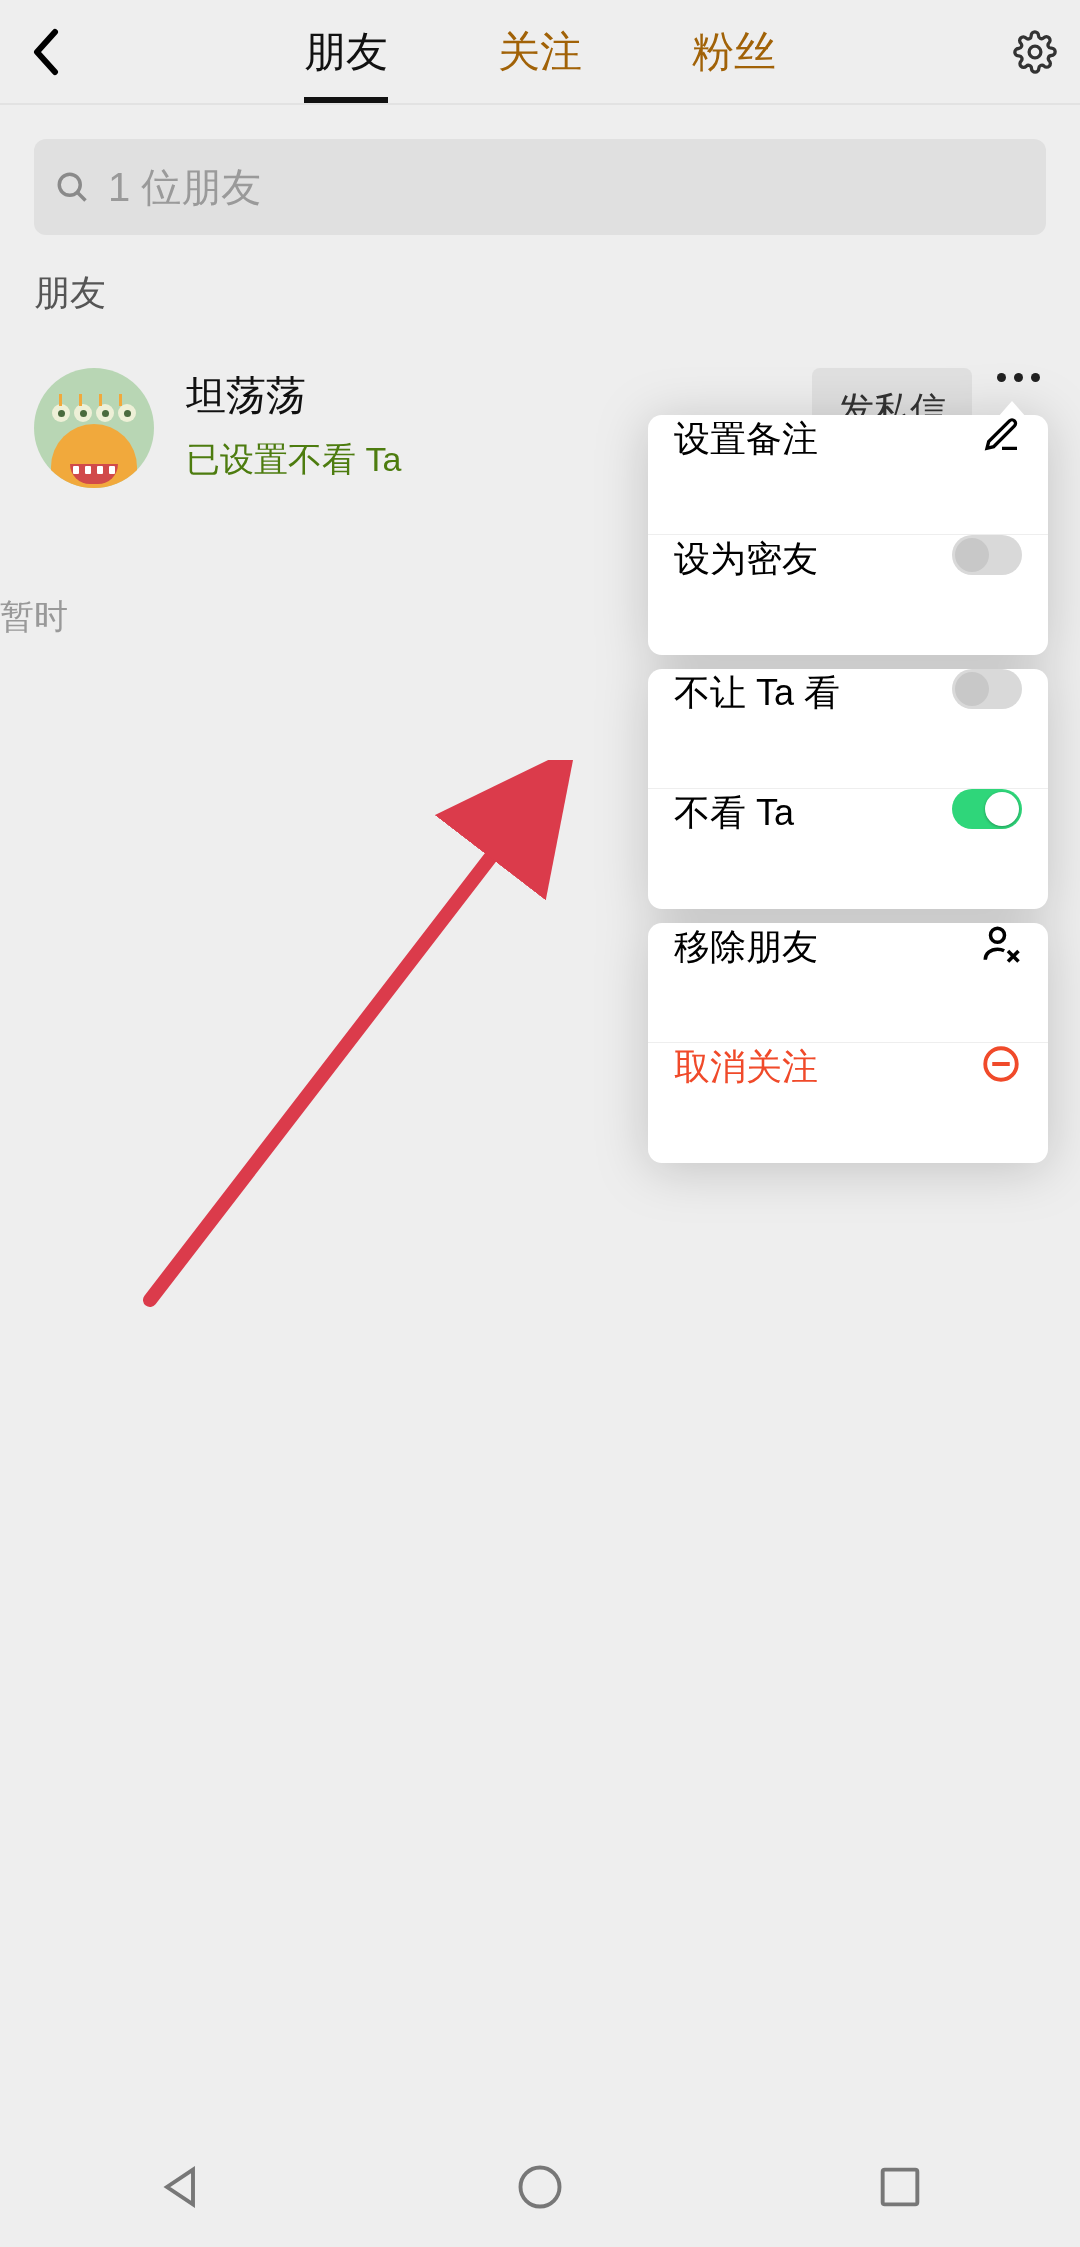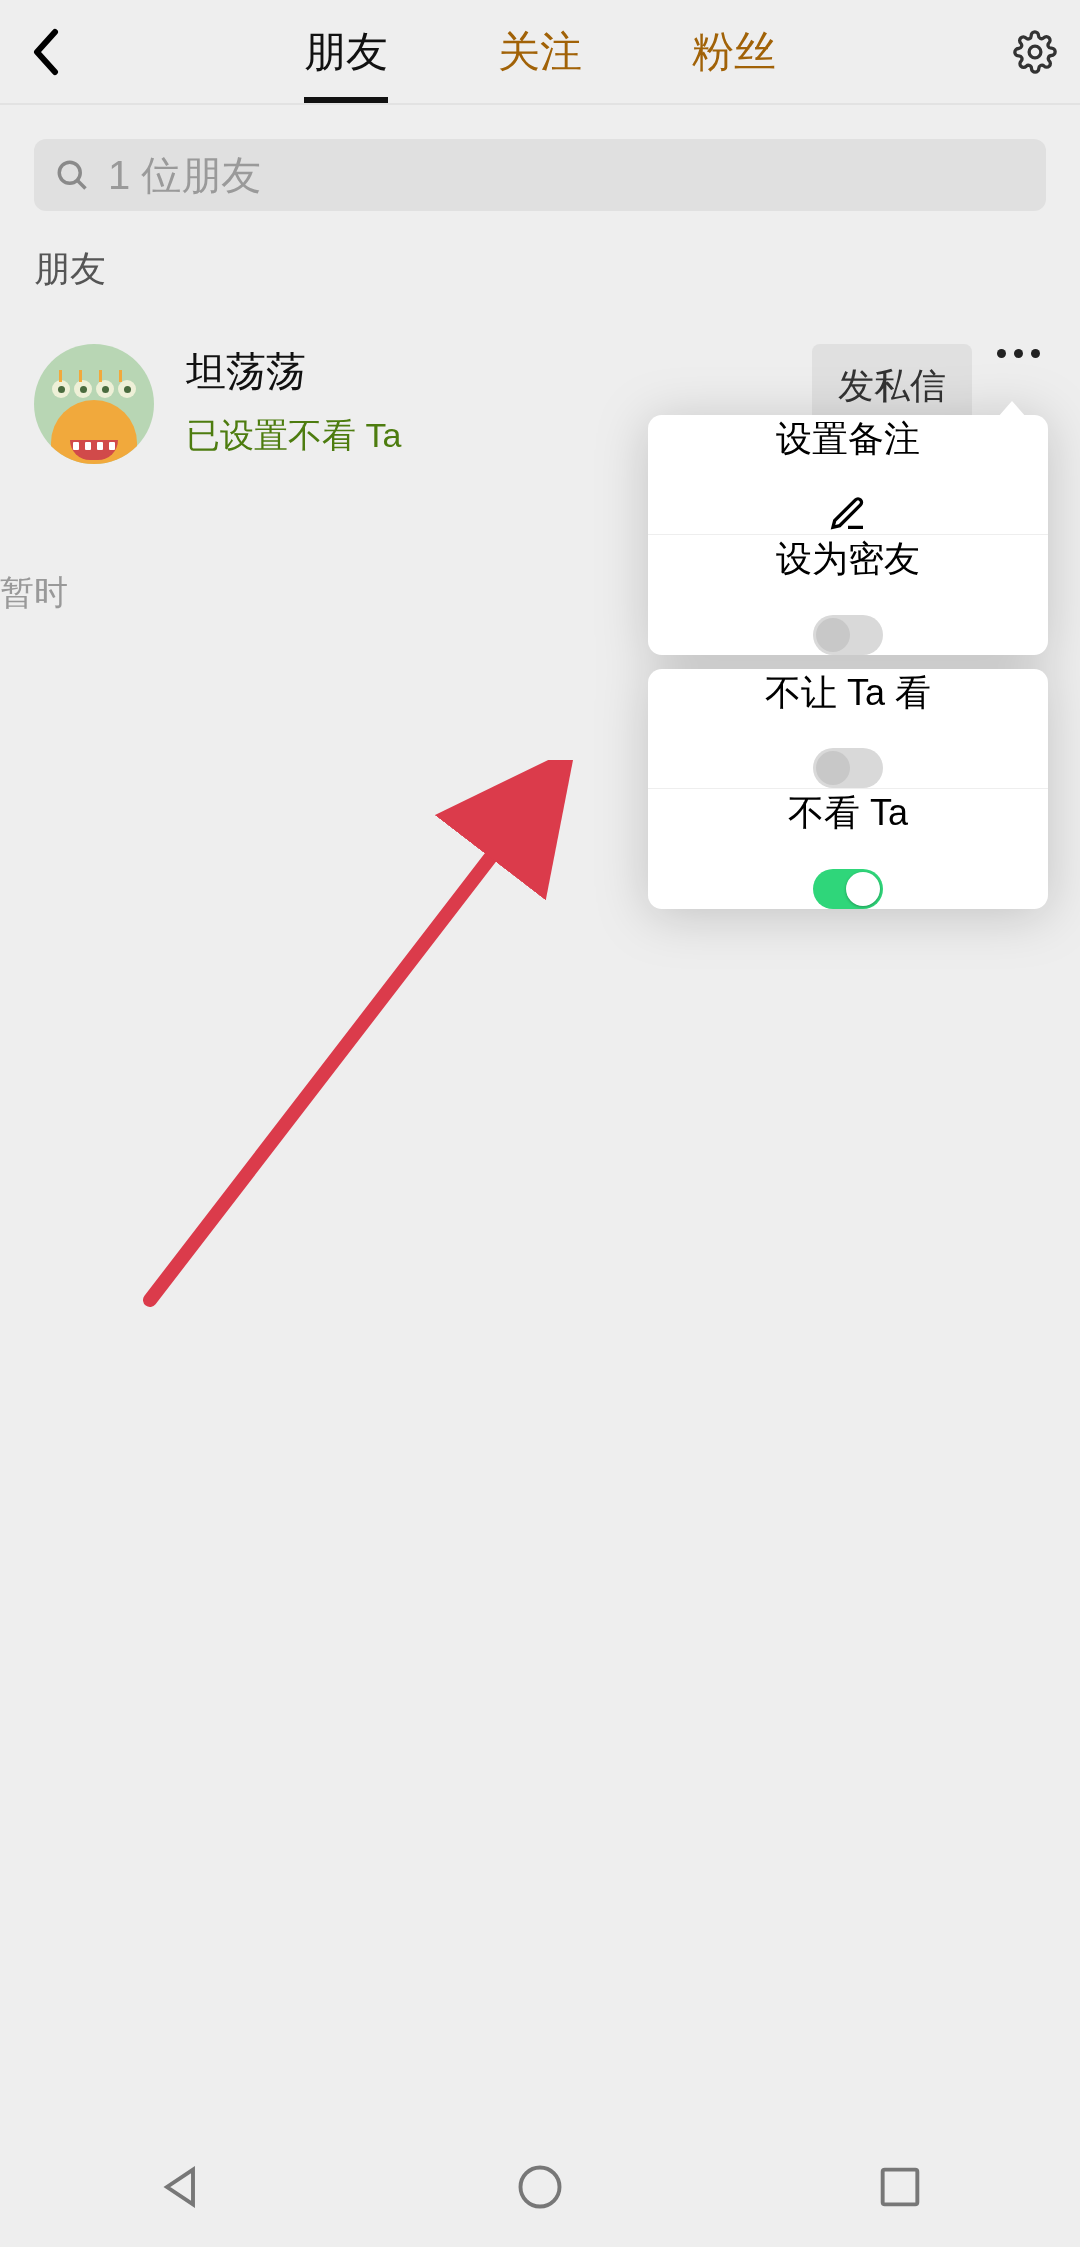--- a/index.html
+++ b/index.html
@@ -9,21 +9,21 @@
   .header { width:100%; height:105px; display:flex; align-items:center; border-bottom:2px solid #e2e2e2; background:#eeeeee; }
   .back { width:90px; display:flex; justify-content:center; align-items:center; font-size:52px; font-weight:300; }
   .tabs { flex:1; display:flex; justify-content:center; gap:110px; align-items:center; height:100%; }
   .tab { font-size:42px; color:#a16207; height:100%; display:flex; align-items:center; position:relative; }
   .tab.active { color:#111; font-weight:500; }
   .tab.active::after { content:""; position:absolute; bottom:0; left:0; right:0; height:6px; background:#111; }
   .gear { width:90px; display:flex; justify-content:center; align-items:center; }
 
   
   .search-wrap { padding:34px; }
-  .search { border-radius:12px; height:72px; display:flex; align-items:center; padding:0 20px; gap:18px; }
+  .search { border-radius:12px; height:96px; display:flex; align-items:center; padding:0 20px; gap:18px; }
   .search, .msg-btn { background:#e0e0e0; }
   .search-ph { font-size:40px; color:#9a9a9a; }
 
   
   .section-label { font-size:36px; color:#555; margin:0 34px 30px; }
 
   
   .item { display:flex; align-items:flex-start; padding:20px 34px 46px; position:relative; }
   .avatar { width:120px; height:120px; border-radius:50%; background:#b8d6b4; position:relative; overflow:hidden; display:flex; justify-content:center; align-items:flex-end; }
   .monster-body { width:86px; height:64px; background:#f1a93c; border-radius:46px 46px 0 0; position:relative; }
@@ -40,21 +40,21 @@
   .more { width:56px; text-align:center; }
   .more span { display:inline-block; width:9px; height:9px; background:#222; border-radius:50%; margin:0 4px; }
 
   
   .hint { text-align:left; font-size:34px; color:#999; margin-top:60px; }
 
   
   .menu { position:absolute; top:415px; right:32px; width:400px; background:transparent; border-radius:14px; z-index:10; filter:drop-shadow(0 6px 26px rgba(0,0,0,.18)); }
   .menu::before { content:""; position:absolute; top:-14px; right:22px; border-left:14px solid transparent; border-right:14px solid transparent; border-bottom:16px solid #fff; }
   .group { background:#fff; border-radius:14px; margin-bottom:14px; overflow:hidden; }
-  .row { height:120px; display:flex; align-items:center; justify-content:space-between; padding:0 26px; border-bottom:1px solid #eee;flex-direction:column; }
+  .row { height:120px; display:flex; justify-content:space-between; padding:0 26px; border-bottom:1px solid #eee; }
   .row:last-child { border-bottom:none; }
   .row-label { font-size:36px; color:#000; font-weight:500; }
   .row.danger .row-label { color:#f04a2a; }
 
   
   .toggle { width:70px; height:40px; border-radius:20px; background:#d9d9d9; position:relative; }
   .toggle.on { background:#2fd67a; }
   .knob { width:34px; height:34px; background:#fff; border-radius:50%; position:absolute; top:3px; left:3px; box-shadow:0 1px 3px rgba(0,0,0,.3); }
   .toggle.off .knob { background:#c8c8c8; left:3px; box-shadow:none; }
   .toggle.on .knob { left:33px; }
@@ -172,20 +172,38 @@
         </div>
     </div>
     <div class="row">
       <span class="row-label">不看 Ta</span>
       <div class="toggle on">
           <div class="knob"></div>
         </div>
     </div>
   </div>
 
+  <div class="group">
+    <div class="row">
+      <span class="row-label">移除朋友</span>
+      <svg width="42" height="42" viewBox="0 0 24 24" fill="none" stroke="#000" stroke-width="2">
+        <circle cx="10" cy="7" r="4"></circle>
+          <path d="M3 21c0-3.5 3-6 7-6 1.4 0 2.7.3 3.8.9"></path>
+        <line x1="16" y1="16" x2="22" y2="22"></line>
+          <line x1="22" y1="16" x2="16" y2="22"></line>
+      </svg>
+    </div>
+    <div class="row danger">
+      <span class="row-label">取消关注</span>
+      <svg width="42" height="42" viewBox="0 0 24 24" fill="none" stroke="#f04a2a" stroke-width="2.2">
+        <circle cx="12" cy="12" r="9"></circle>
+          <line x1="7" y1="12" x2="17" y2="12"></line>
+      </svg>
+    </div>
+  </div>
 </div>
 
 <svg class="arrow" width="460" height="560" viewBox="0 0 460 560">
   <defs>
     <marker id="ah" markerWidth="10" markerHeight="10" refX="7" refY="5" orient="auto">
       <polygon points="0,0 10,5 0,10" fill="#db3b4b"></polygon>
     </marker>
   </defs>
   <line x1="20" y1="540" x2="420" y2="20" stroke="#db3b4b" stroke-width="14" stroke-linecap="round" marker-end="url(#ah)"></line>
 </svg>

